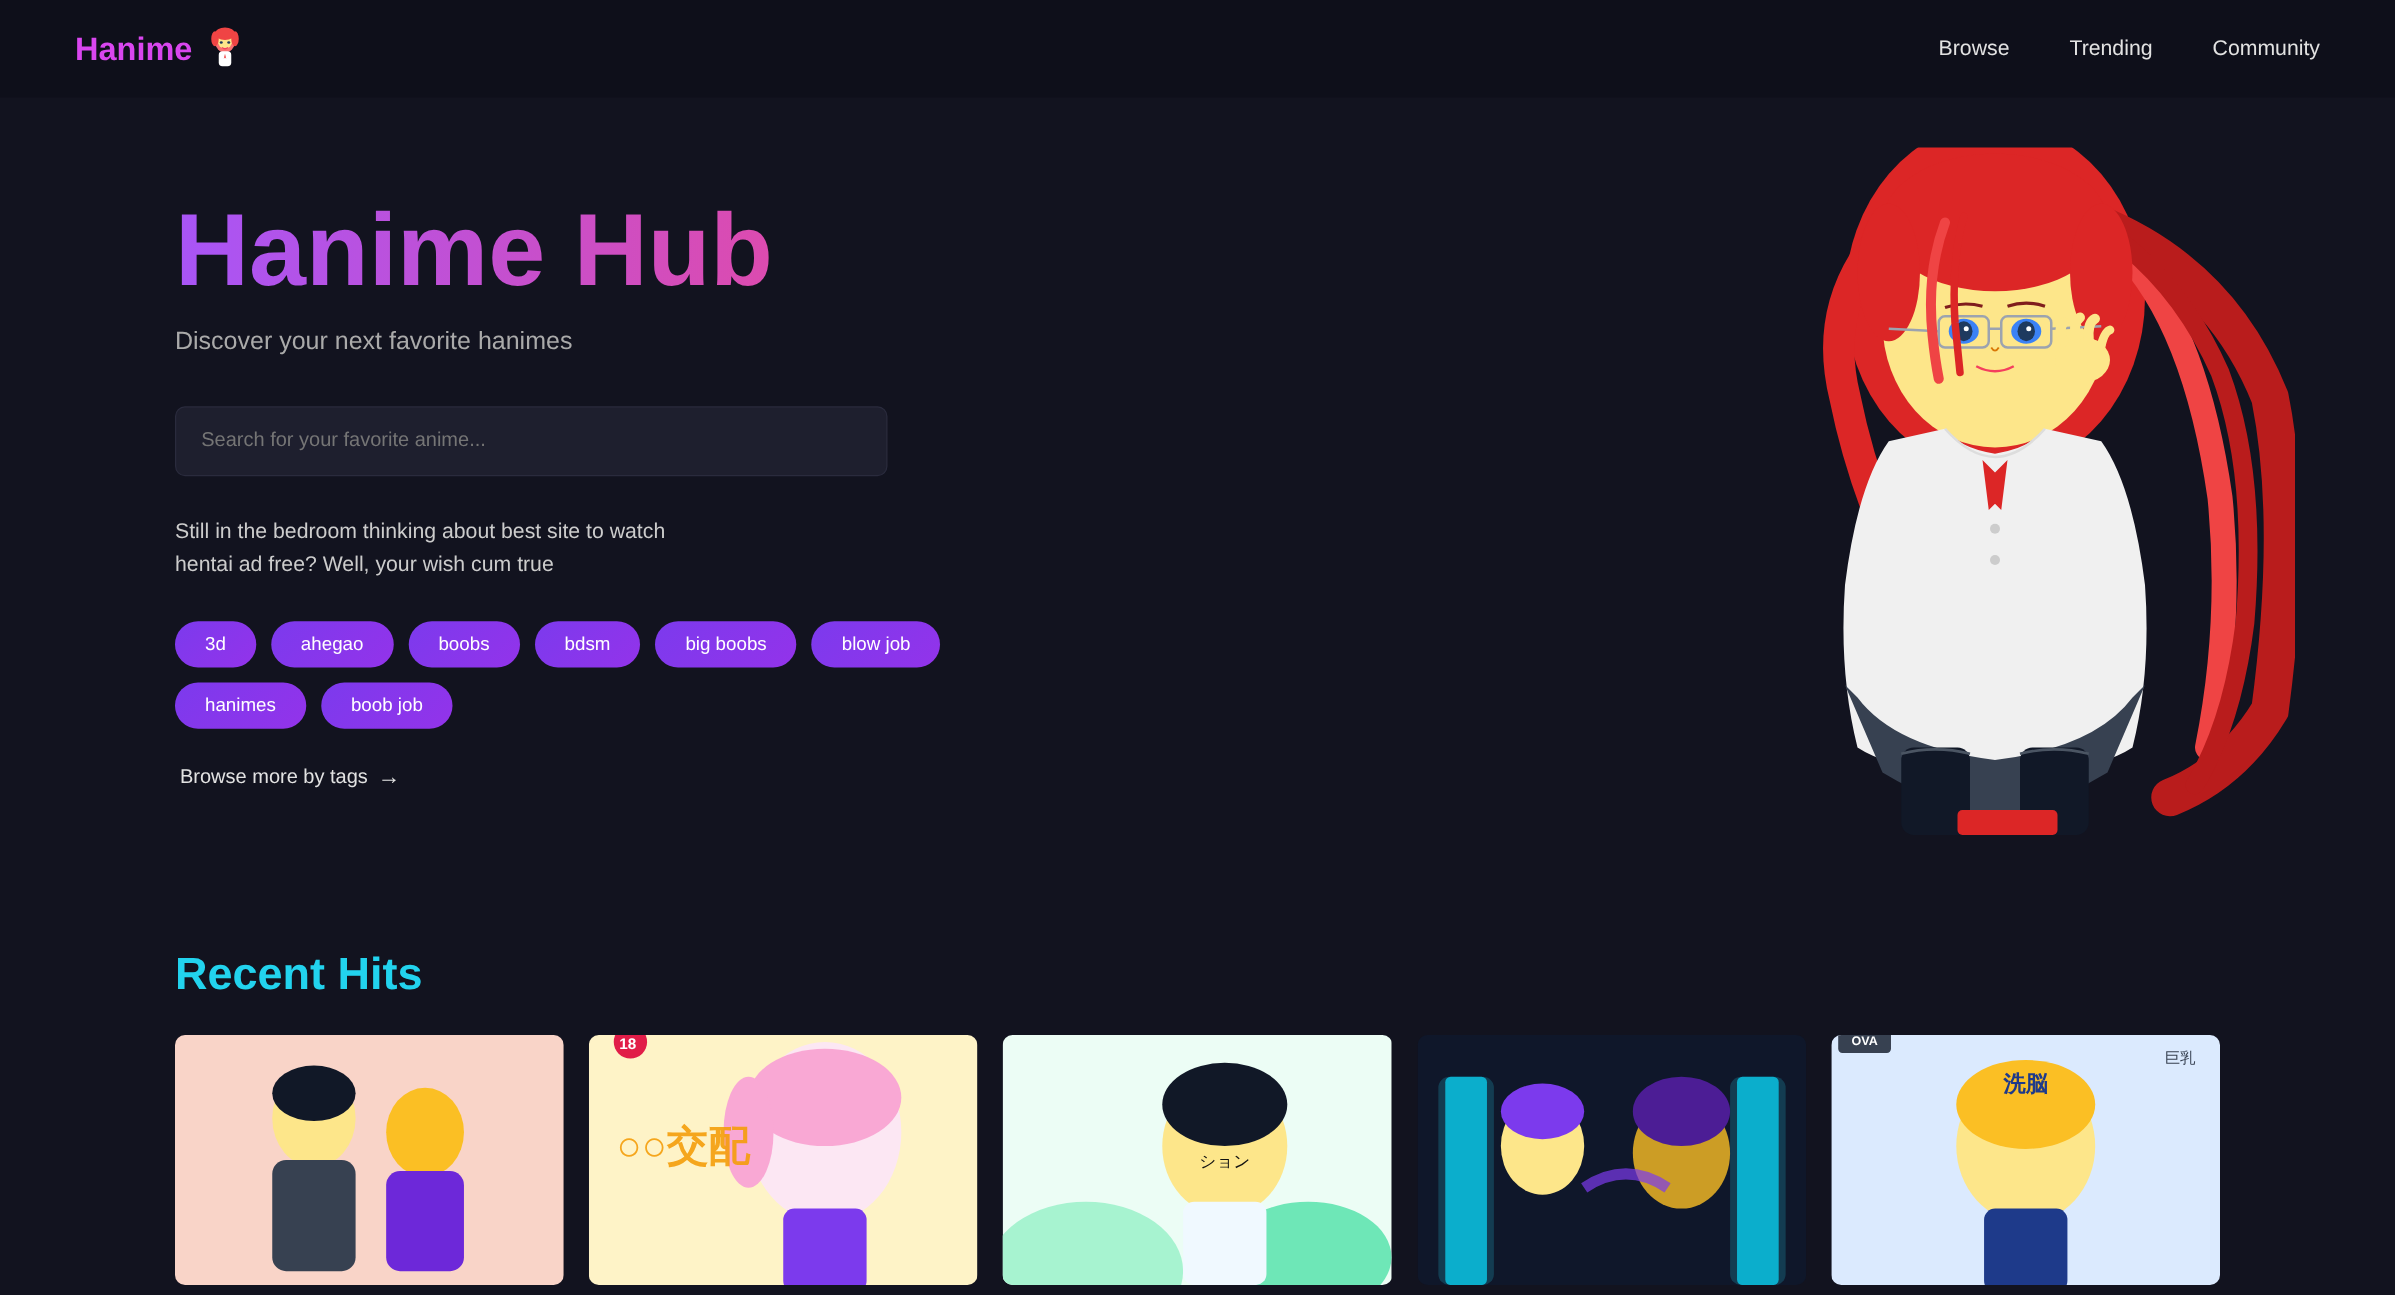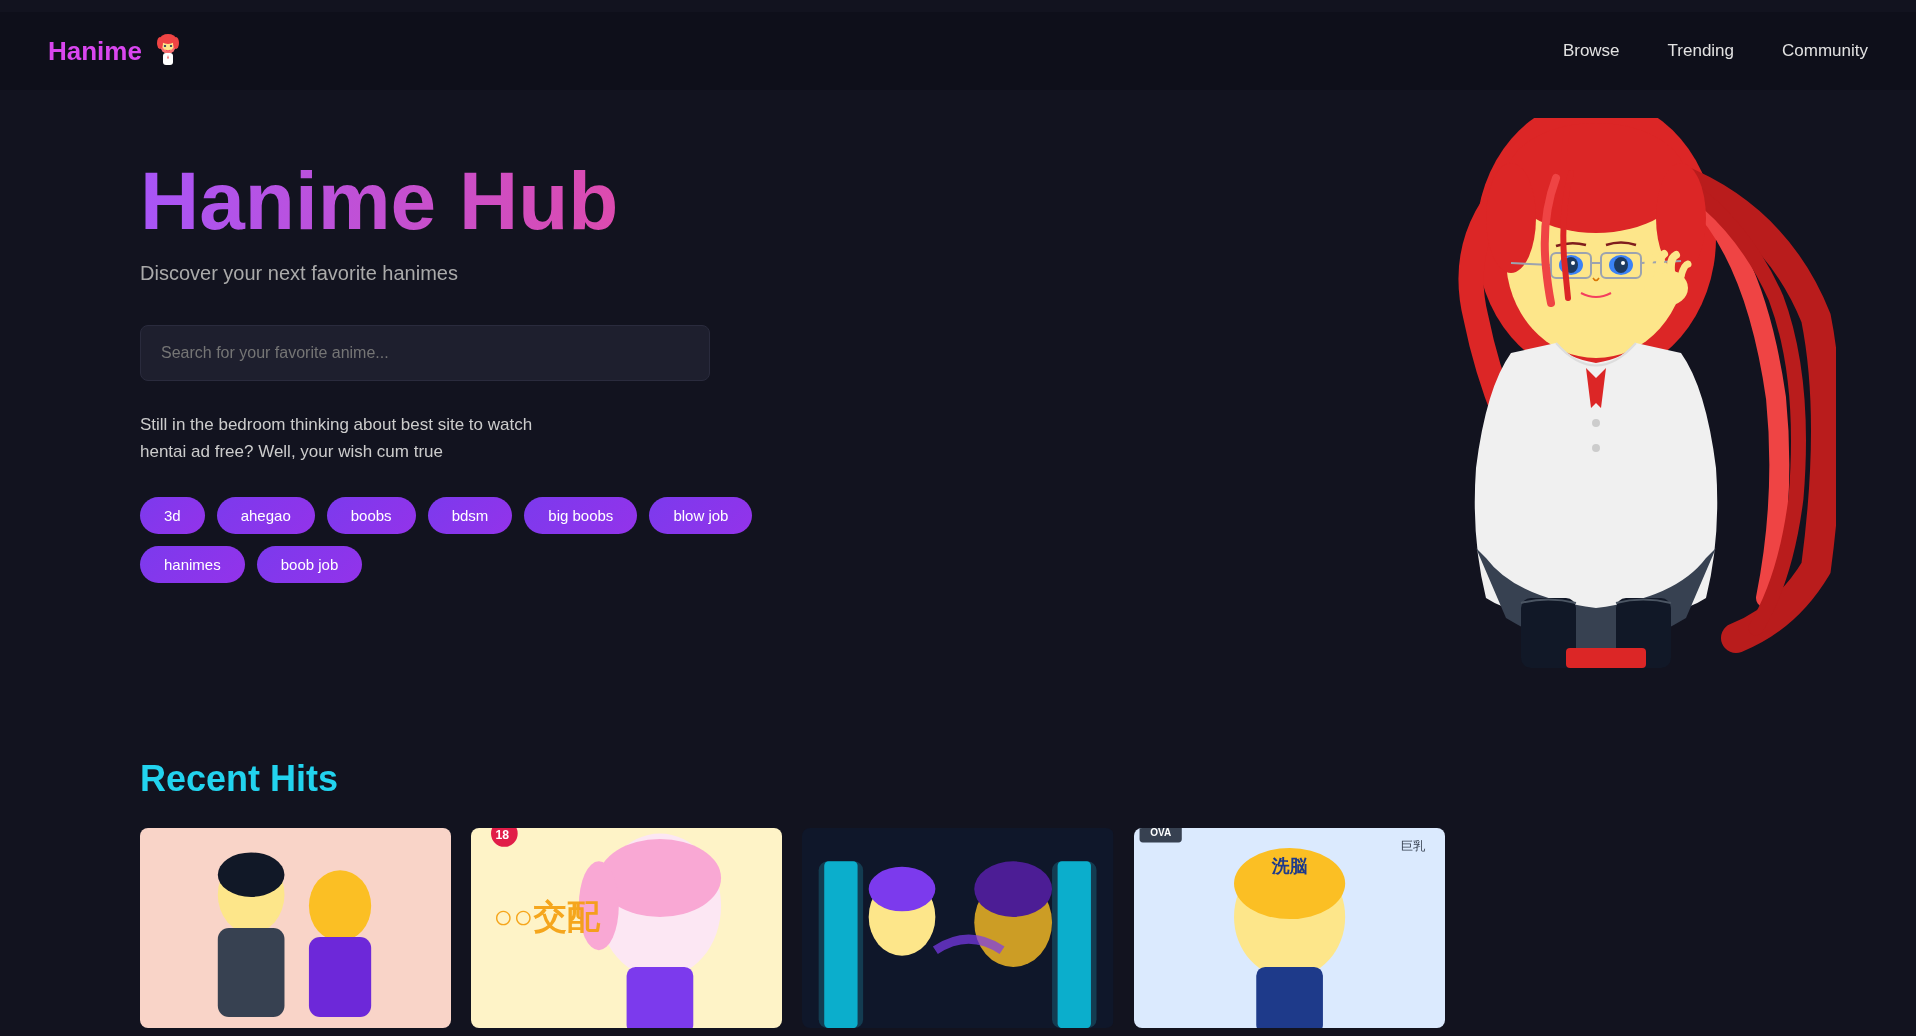--- a/index.html
+++ b/index.html
@@ -11,25 +11,25 @@
       min-height: 1036px;
       width: 1916px;
       overflow-x: hidden;
     }
 
     
     .navbar {
       display: flex;
       align-items: center;
       justify-content: space-between;
-      padding: 0 48px;
+      padding: 0 60px;
       height: 78px;
       background-color: #0e0f1a;
       position: sticky;
-      top: 12px;
+      top: 0;
       z-index: 100;
     }
 
     .navbar-logo {
       display: flex;
       align-items: center;
       gap: 8px;
     }
 
     .logo-text {
@@ -255,20 +255,24 @@
       <span class="tag-pill">3d</span>
       <span class="tag-pill">ahegao</span>
       <span class="tag-pill">boobs</span>
       <span class="tag-pill">bdsm</span>
       <span class="tag-pill">big boobs</span>
       <span class="tag-pill">blow job</span>
       <span class="tag-pill">hanimes</span>
       <span class="tag-pill">boob job</span>
     </div>
 
+    <div class="browse-tags-link">
+      <span>Browse more by tags</span>
+      <span class="arrow-icon">→</span>
+    </div>
   </div>
 
   <div class="hero-image">
     <svg class="anime-character" viewBox="0 0 480 560" xmlns="http://www.w3.org/2000/svg">
 
       <ellipse cx="240" cy="120" rx="120" ry="140" fill="#dc2626"></ellipse>
 
       <path d="M320 60 Q420 100 460 200 Q480 300 460 450 Q430 500 380 520" stroke="#b91c1c" stroke-width="30" fill="none" stroke-linecap="round"></path>
 
       <path d="M160 60 Q100 120 120 200 Q130 250 150 300" stroke="#dc2626" stroke-width="25" fill="none" stroke-linecap="round"></path>
@@ -368,20 +372,37 @@
 
           <rect x="140" y="135" width="60" height="60" rx="8" fill="#7c3aed"></rect>
 
           <text x="20" y="100" font-size="30" font-weight="900" fill="#f59e0b" opacity="0.9">○○交配</text>
           <circle cx="30" cy="15" r="12" fill="#e11d48"></circle>
           <text x="22" y="20" font-size="11" font-weight="700" fill="#fff">18</text>
         </svg>
       </div>
     </div>
 
+    <div class="card">
+      <div class="card-inner">
+        <svg width="100%" height="100%" viewBox="0 0 280 200" xmlns="http://www.w3.org/2000/svg" preserveAspectRatio="xMidYMid slice">
+          <rect width="280" height="200" fill="#ecfdf5"></rect>
+
+          <ellipse cx="60" cy="180" rx="70" ry="50" fill="#a7f3d0"></ellipse>
+          <ellipse cx="220" cy="170" rx="60" ry="40" fill="#6ee7b7"></ellipse>
+
+          <ellipse cx="160" cy="90" rx="45" ry="50" fill="#fde68a"></ellipse>
+          <ellipse cx="160" cy="60" rx="45" ry="30" fill="#111827"></ellipse>
+
+          <rect x="130" y="130" width="60" height="60" rx="8" fill="#f0f9ff"></rect>
+
+          <text x="160" y="105" font-size="12" fill="#111" text-anchor="middle">ション</text>
+        </svg>
+      </div>
+    </div>
 
     <div class="card">
       <div class="card-inner">
         <svg width="100%" height="100%" viewBox="0 0 280 200" xmlns="http://www.w3.org/2000/svg" preserveAspectRatio="xMidYMid slice">
           <rect width="280" height="200" fill="#0f172a"></rect>
 
           <rect x="20" y="40" width="30" height="150" rx="4" fill="#06b6d4" opacity="0.9"></rect>
           <rect x="230" y="40" width="30" height="150" rx="4" fill="#06b6d4" opacity="0.9"></rect>
 
           <rect x="15" y="40" width="40" height="150" rx="8" fill="#22d3ee" opacity="0.2"></rect>

